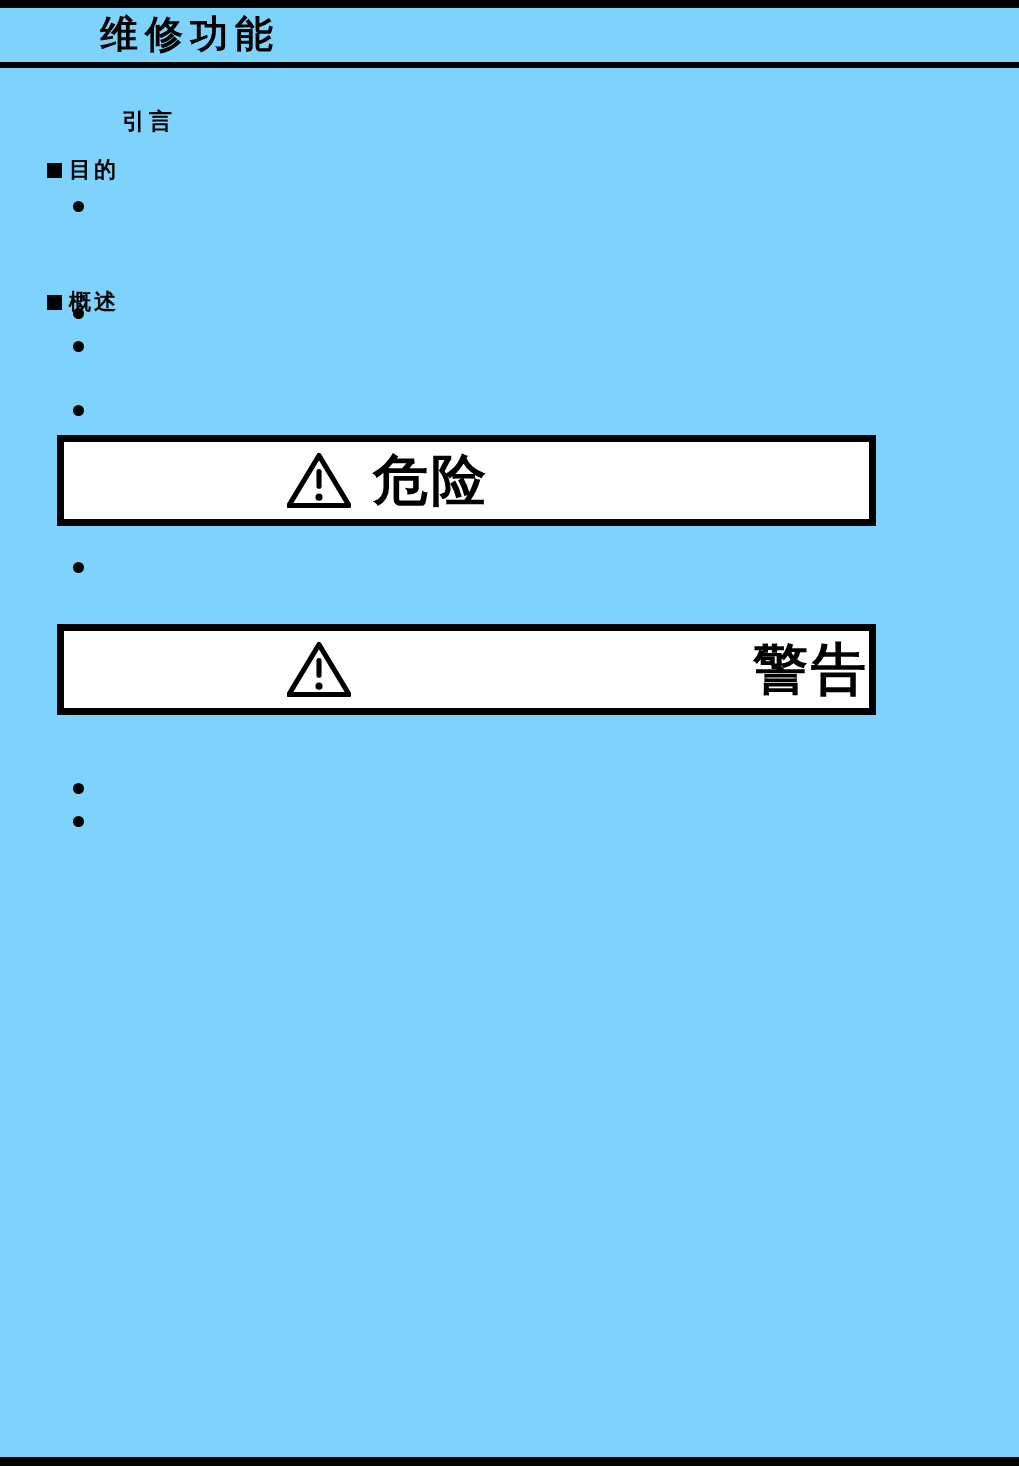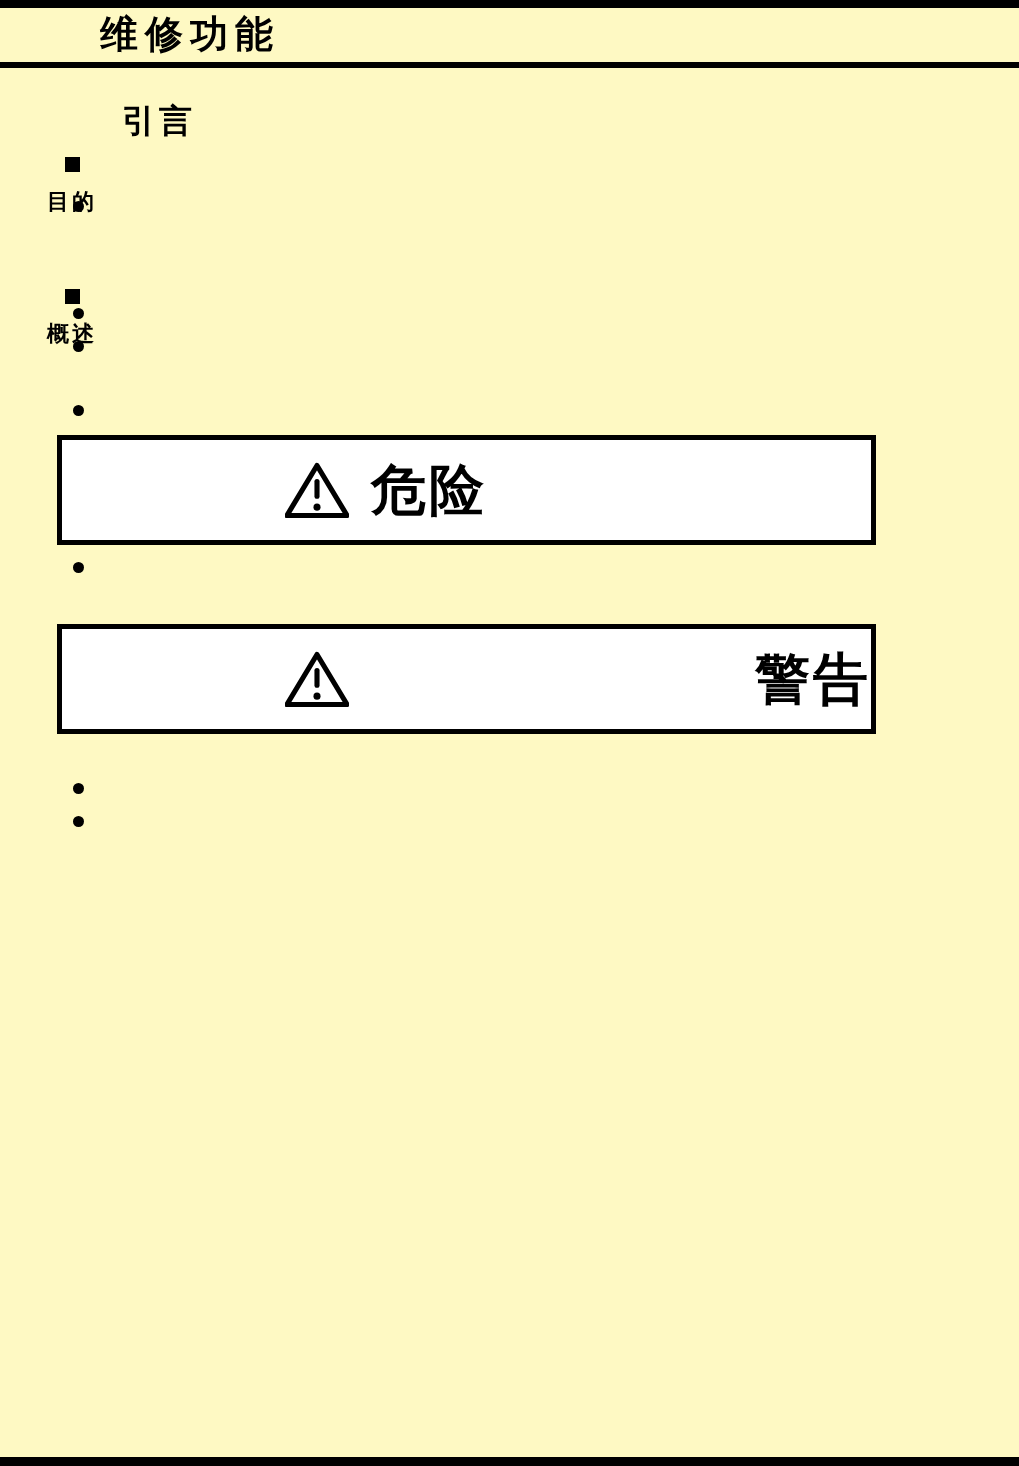--- a/index.html
+++ b/index.html
@@ -3,55 +3,54 @@
 <meta charset="utf-8">
 <style>
   * { margin: 0; padding: 0; box-sizing: border-box; }
   html, body { background: #ffffff; }
   body { font-family: "Liberation Sans", sans-serif; color: #000000; }
 
   .page {
     position: relative;
     width: 1019px;
     height: 1466px;
-    background: #fef9c3;
+    background: #7dd3fc;
     overflow: hidden;
   }
 
   
   .top-bar    { position: absolute; top: 0;      left: 0; width: 100%; height: 8px; background: #000; }
   .header-rule{ position: absolute; top: 62px;   left: 0; width: 100%; height: 6px; background: #000; }
   .bottom-bar { position: absolute; bottom: 0;   left: 0; width: 100%; height: 9px; background: #000; }
 
   .page-title {
     position: absolute;
     left: 100px; top: 13px;
     font-size: 38px; font-weight: bold;
     letter-spacing: 7px;
     line-height: 42px;
     white-space: nowrap;
   }
 
   .intro-heading {
     position: absolute;
     left: 122px; top: 105px;
-    font-size: 33px; font-weight: bold;
+    font-size: 23px; font-weight: bold;
     letter-spacing: 4px;
     line-height: 32px;
     white-space: nowrap;
   }
 
   .section-heading {
     position: absolute;
     left: 47px;
     display: flex;
     align-items: center;
-    gap: 15px;
+    gap: 7px;
     height: 26px;
-    flex-direction: column;
   }
   .section-heading.purpose  { top: 157px; }
   .section-heading.overview { top: 265px; margin-top: 24px; }
 
   .square-marker {
     width: 15px; height: 15px;
     background: #000;
     flex: 0 0 auto;
   }
 
@@ -73,22 +72,22 @@
   .b3 { top: 341px; }
   .b4 { top: 405px; }
   .b5 { top: 562px; }
   .b6 { top: 783px; }
   .b7 { top: 816px; }
 
   .alert-box {
     position: absolute;
     left: 57px;
     width: 819px;
-    height: 110px;
-    border: 5px solid #000000;
+    height: 91px;
+    border: 7px solid #000000;
     background: #fff;
     display: flex;
     align-items: center;
     padding-left: 223px;
   }
   .alert-box.danger  { top: 435px; }
   .alert-box.warning { top: 624px; justify-content: space-between; }
 
   .alert-icon { flex: 0 0 auto; display: block; }
 

